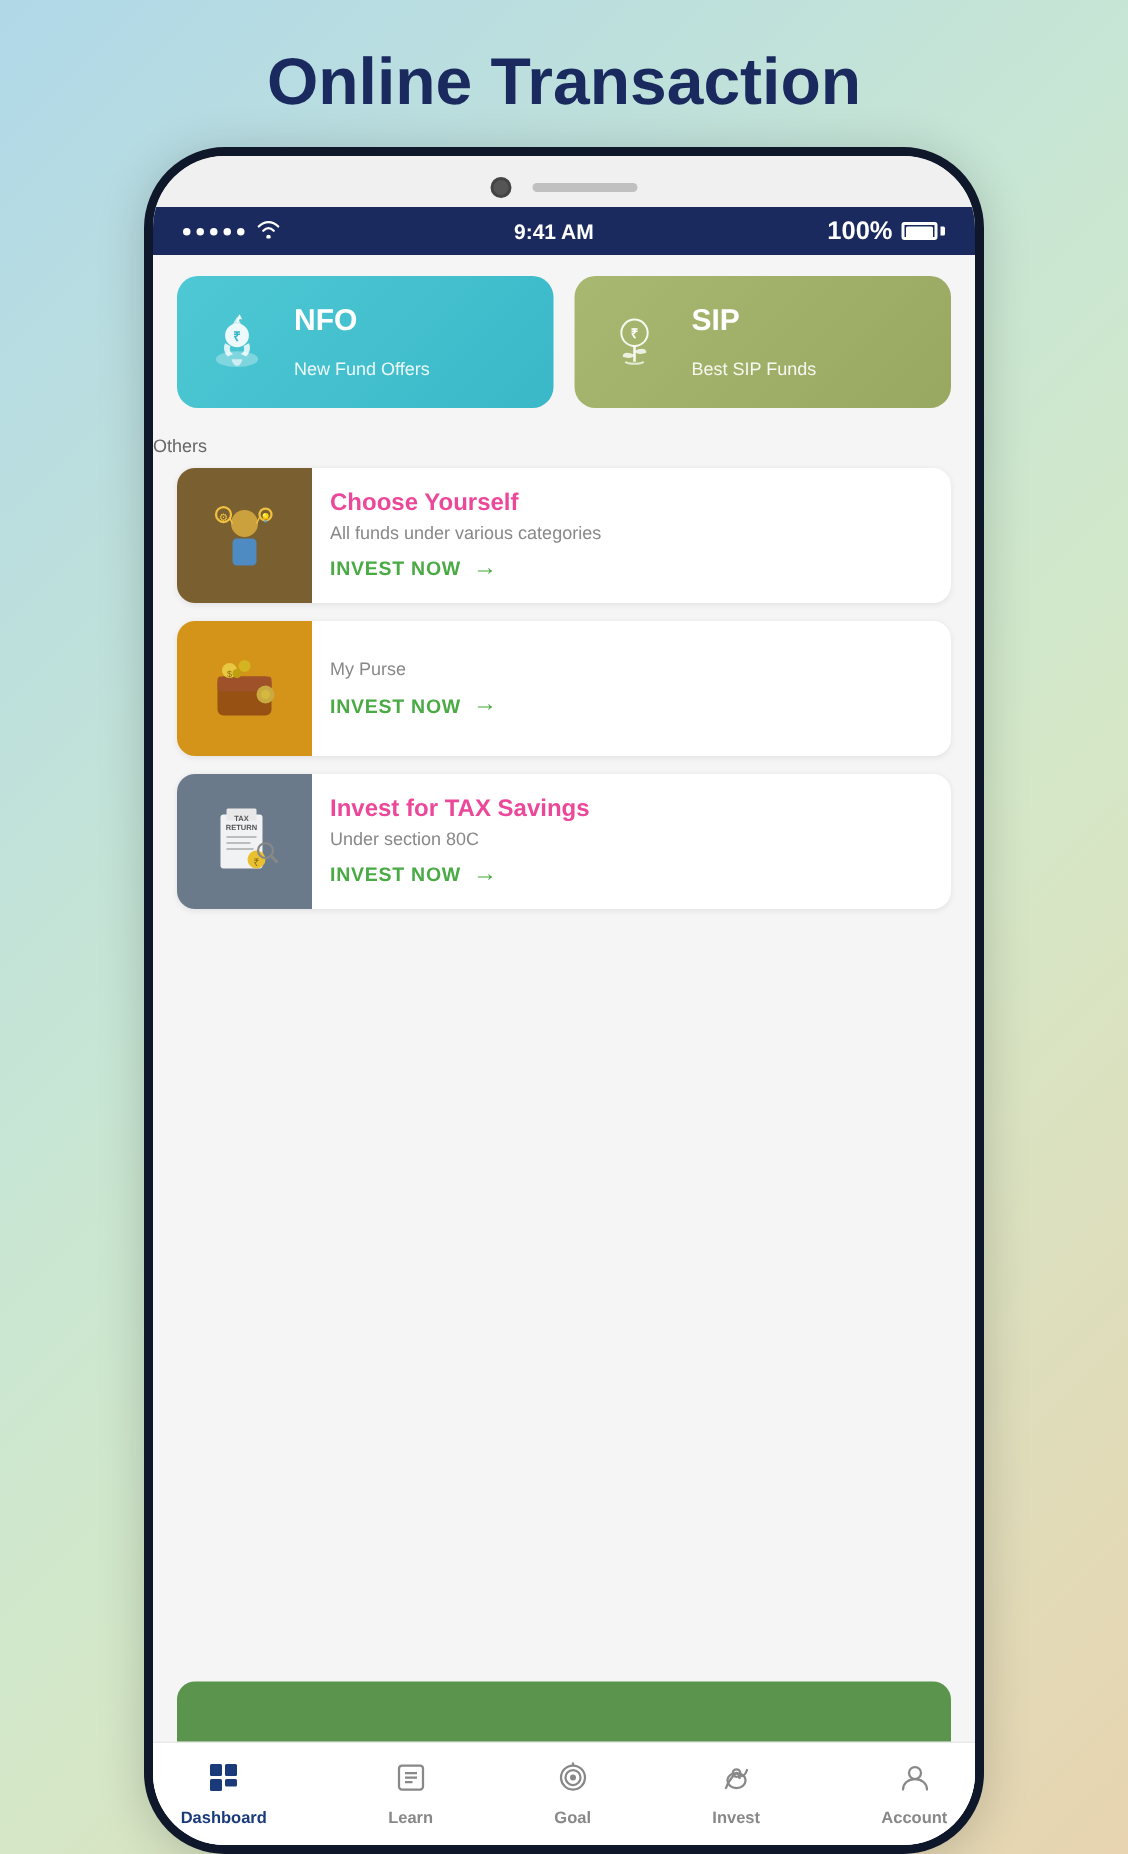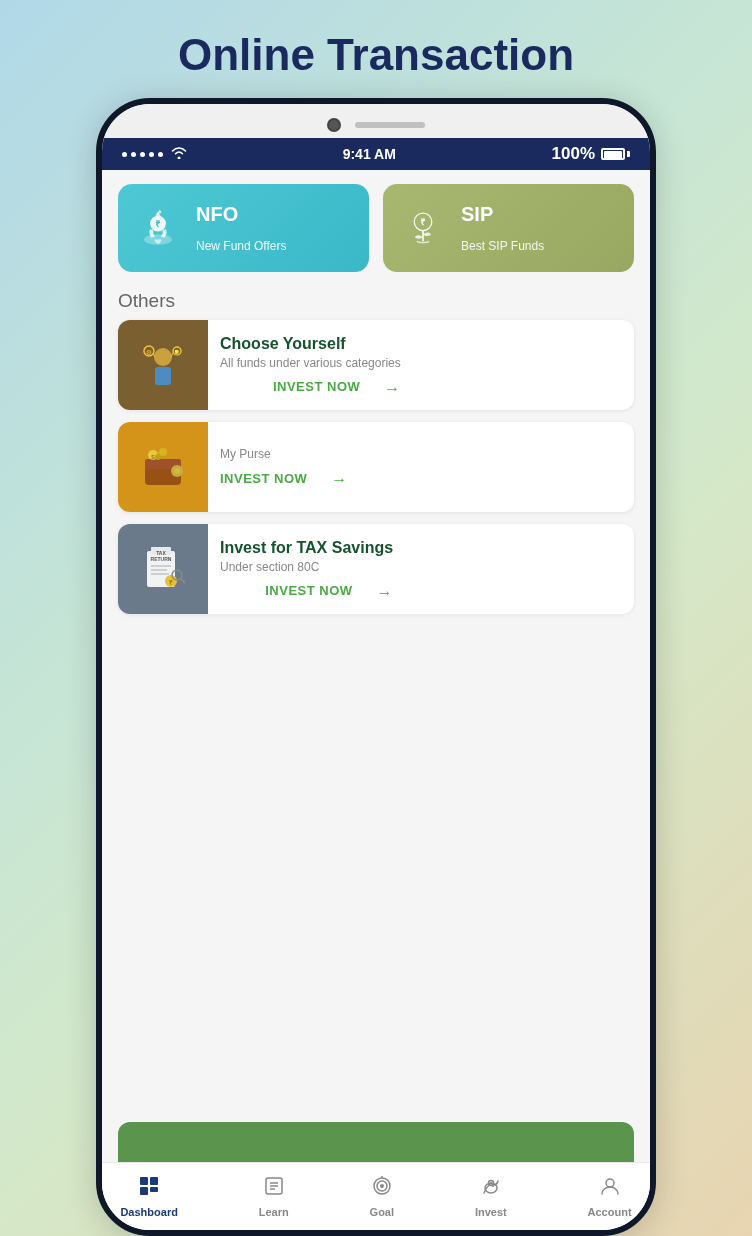--- a/index.html
+++ b/index.html
@@ -208,22 +208,22 @@
     }
 
     .card-subtitle {
       color: rgba(255,255,255,0.9);
       font-size: 12px;
       margin-top: 14px;
     }
 
     
     .others-label {
-      padding: 4px 16px 8px;
-      font-size: 19px;
+      padding: 4px 0 8px;
+      font-size: 12px;
       color: #666;
     }
 
     
     .list-area {
       padding: 0 16px;
       display: flex;
       flex-direction: column;
       gap: 12px;
       flex: 1;
@@ -254,40 +254,39 @@
     .list-item-content {
       padding: 14px 12px;
       display: flex;
       flex-direction: column;
       justify-content: center;
     }
 
     .list-item-title {
       font-size: 16px;
       font-weight: 700;
-      color: #14532d;
+      color: #ec4899;
       margin-bottom: 3px;
     }
 
     .list-item-subtitle {
       font-size: 12px;
       color: #888;
       margin-bottom: 8px;
     }
 
     .invest-btn {
       display: flex;
       align-items: center;
-      gap: 24px;
+      gap: 8px;
       color: #4aaa44;
       font-size: 13px;
       font-weight: 700;
       letter-spacing: 0.5px;
       cursor: pointer;
-      justify-content: flex-end;
     }
 
     .invest-arrow {
       font-size: 16px;
     }
 
     
     .partial-card {
       margin: 0 16px;
       height: 40px;

